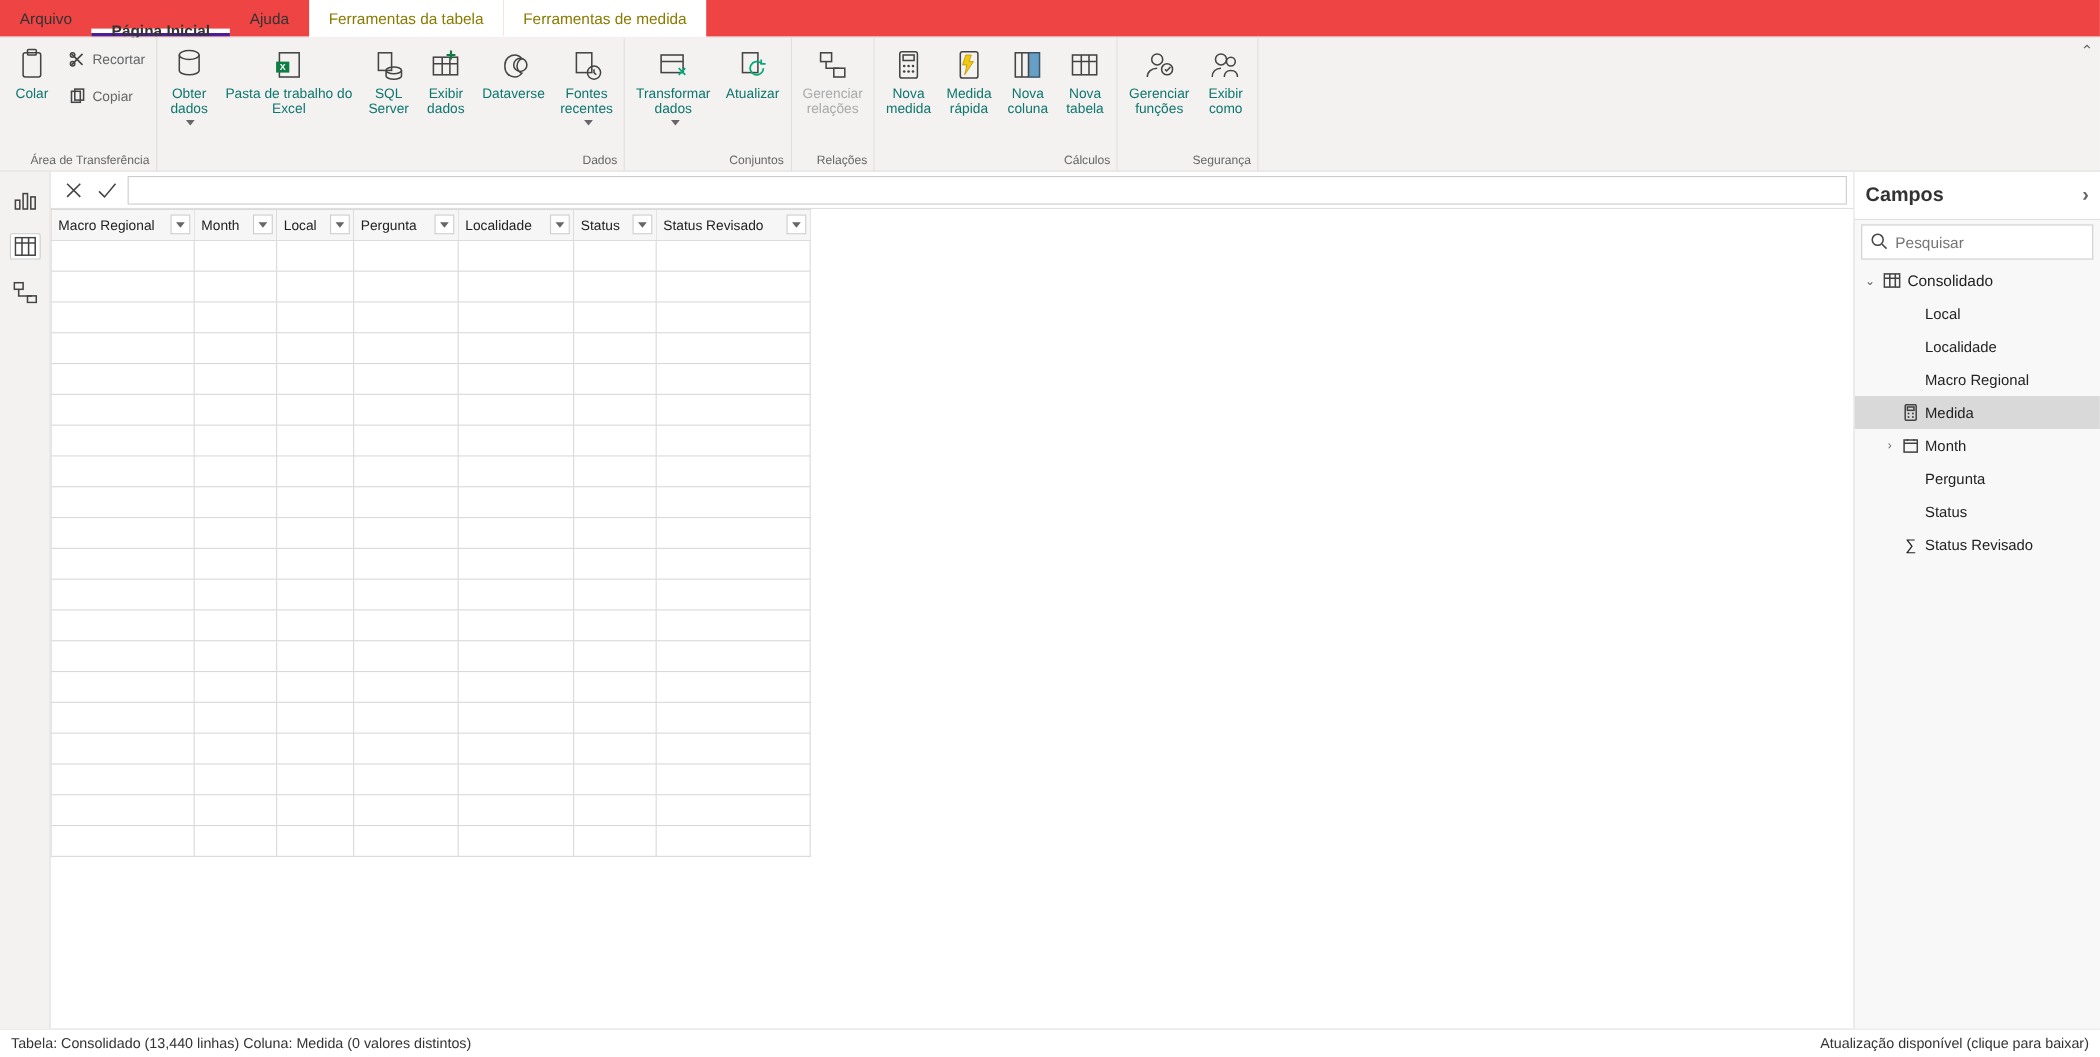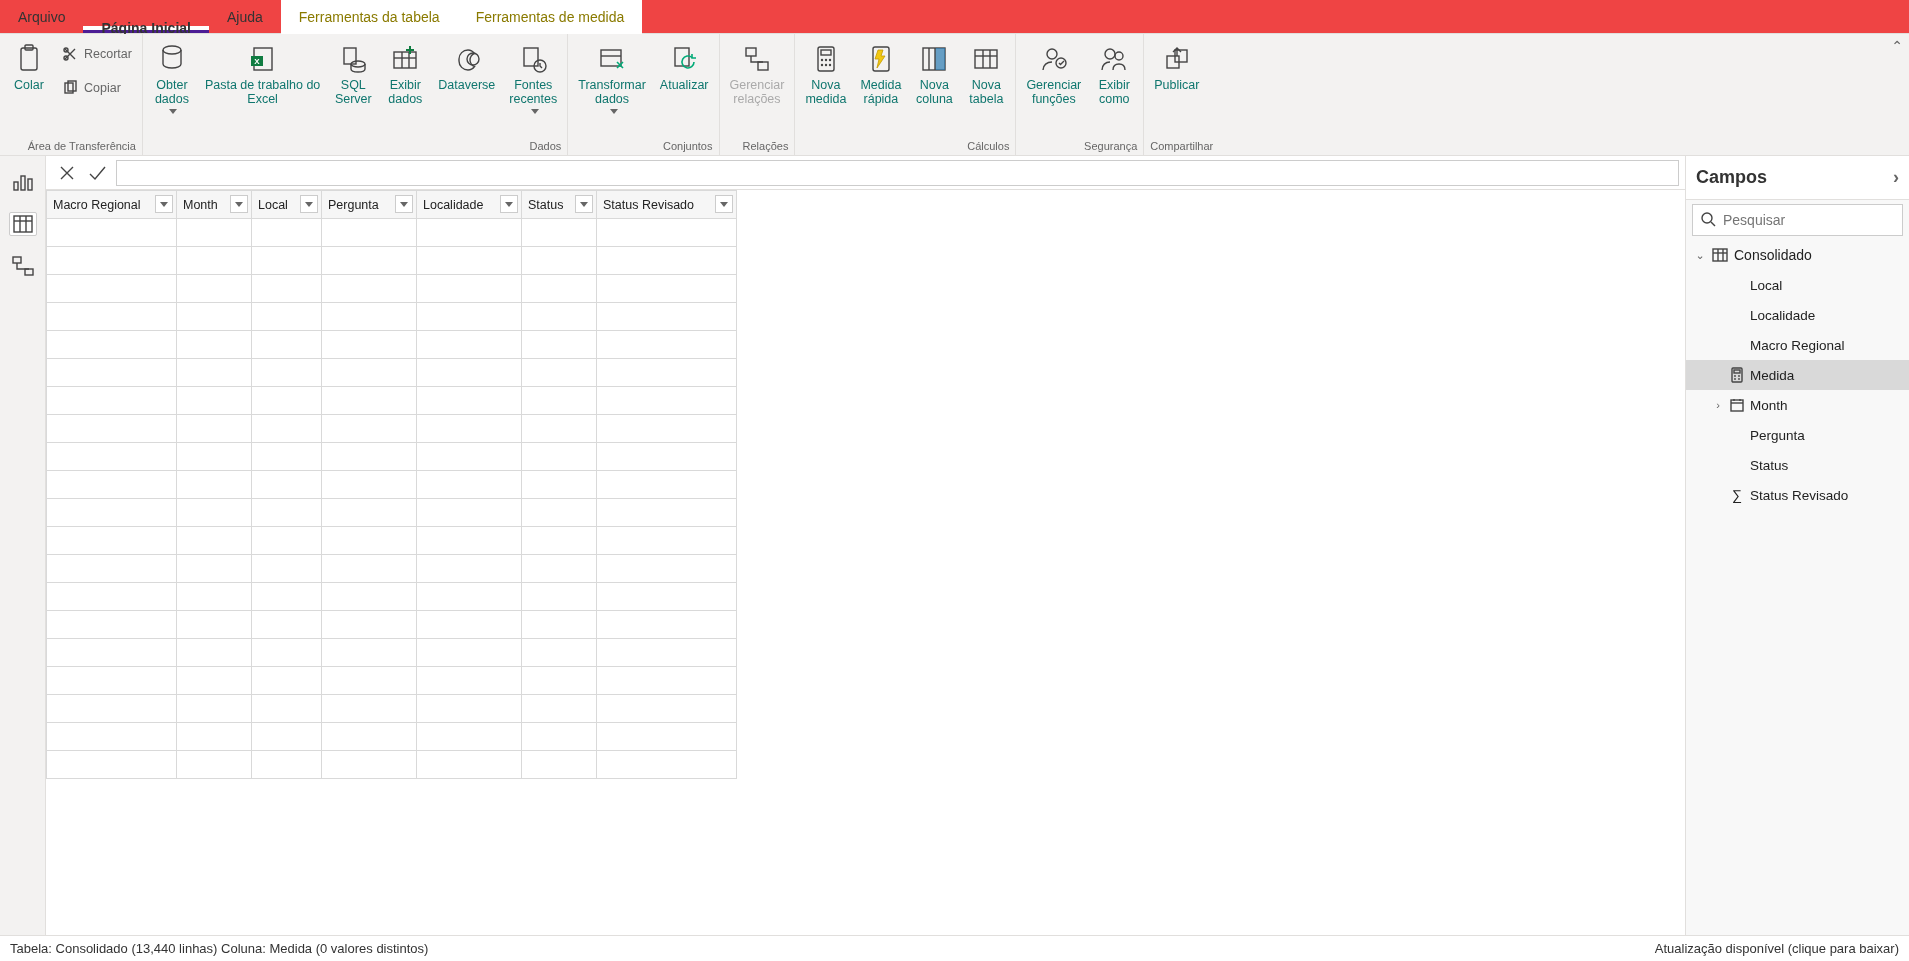--- a/index.html
+++ b/index.html
@@ -270,33 +270,20 @@
             <circle class="st" cx="22" cy="14" r="4"></circle>
             <path class="st" d="M16 28c0-4 2.7-6 6-6s6 2 6 6"></path>
           </svg>
         <span class="lbl">Exibir
 como</span>
       </div>
     </div>
     <div class="ribbon-group-label">Segurança</div>
   </div>
 
-  <div class="ribbon-group" style="border-right:none">
-    <div class="ribbon-group-items">
-      <div class="ribbon-btn">
-        <svg viewBox="0 0 34 34">
-            <rect class="st" x="7" y="14" width="12" height="12"></rect>
-            <rect class="st" x="15" y="8" width="12" height="12"></rect>
-            <path class="st" d="M17 6v8M13 10l4-4 4 4"></path>
-          </svg>
-        <span class="lbl">Publicar</span>
-      </div>
-    </div>
-    <div class="ribbon-group-label">Compartilhar</div>
-  </div>
 
 </div>
 
 <div class="workspace">
 
   <div class="left-rail">
     <div class="rail-btn">
       <svg width="22" height="20" viewBox="0 0 22 20">
           <rect class="st" x="2" y="10" width="4" height="8"></rect>
           <rect class="st" x="9" y="4" width="4" height="14"></rect>

